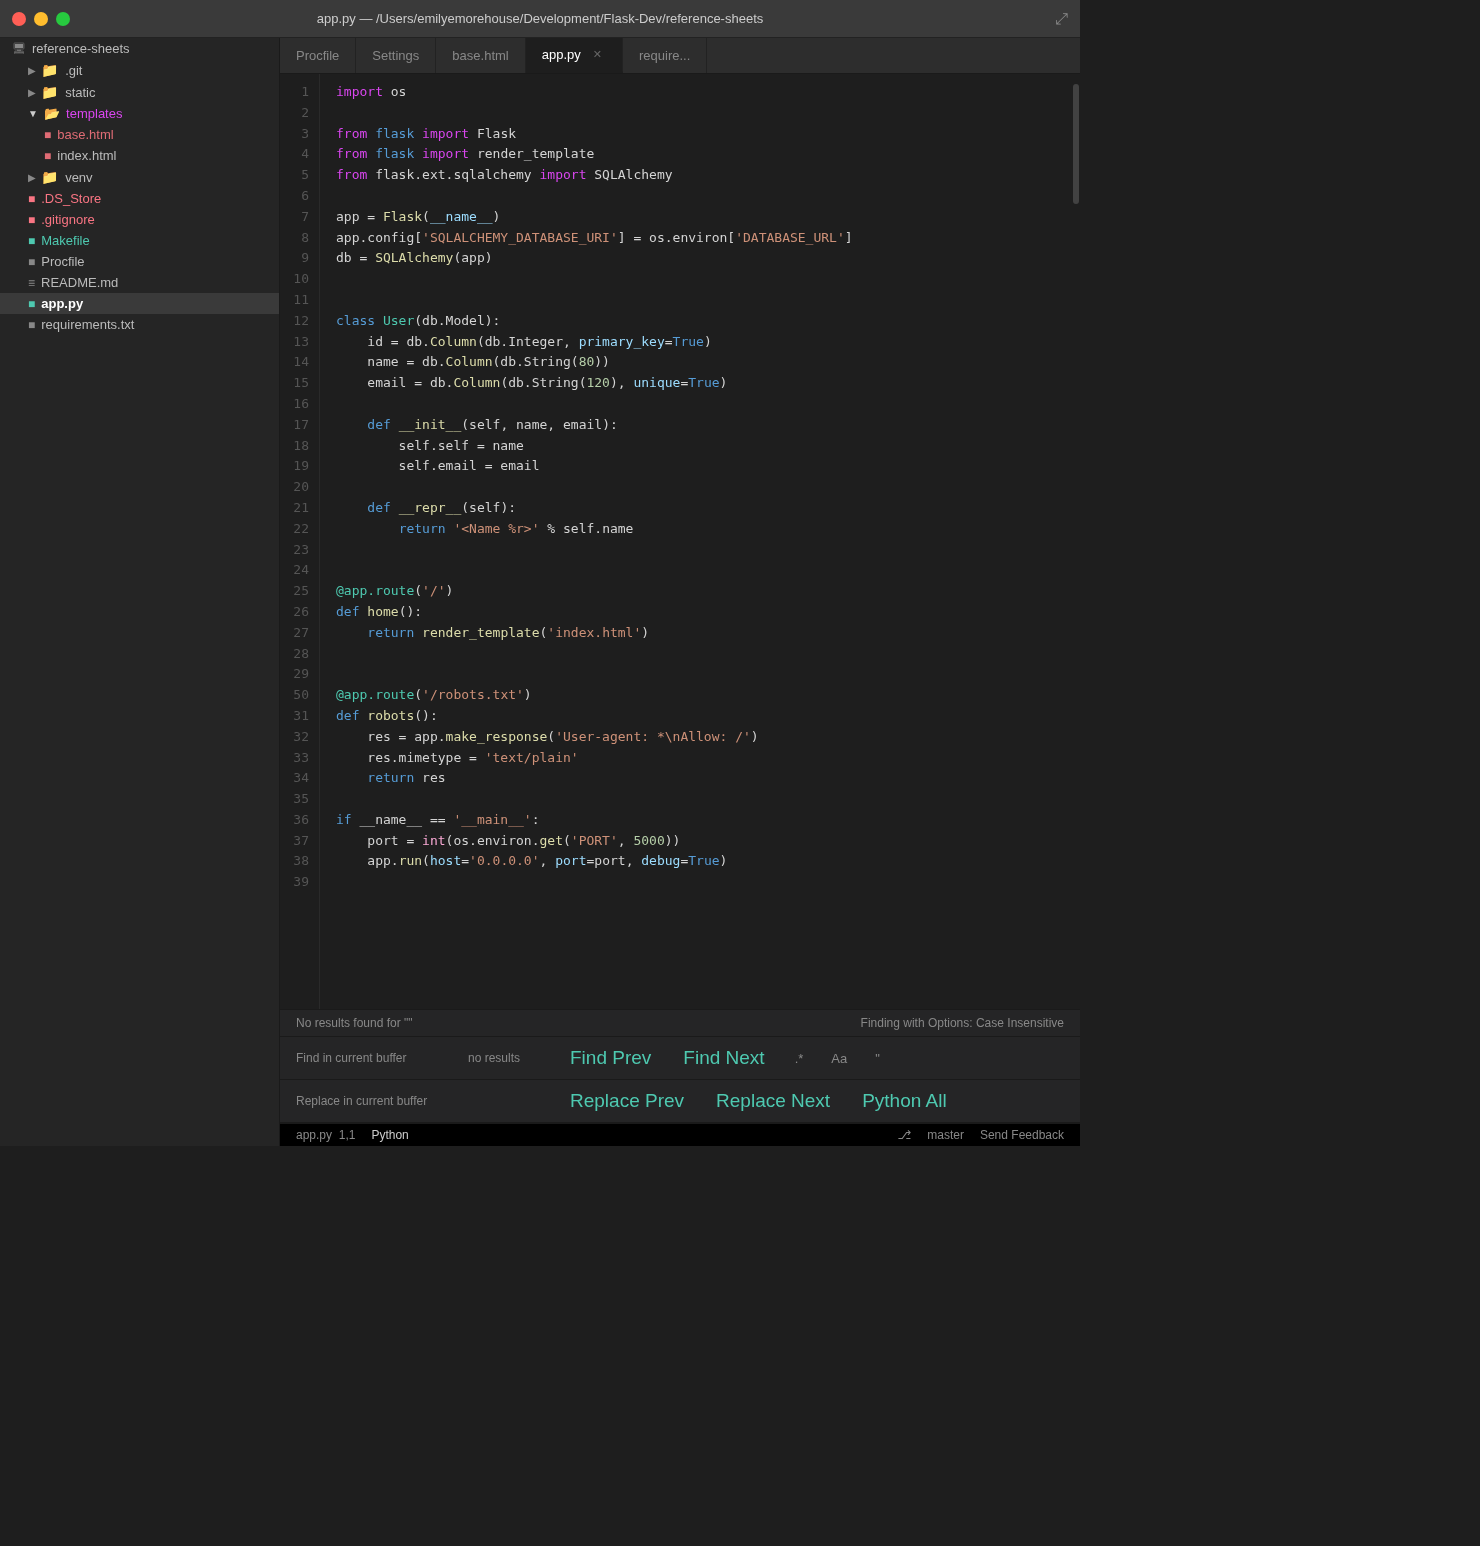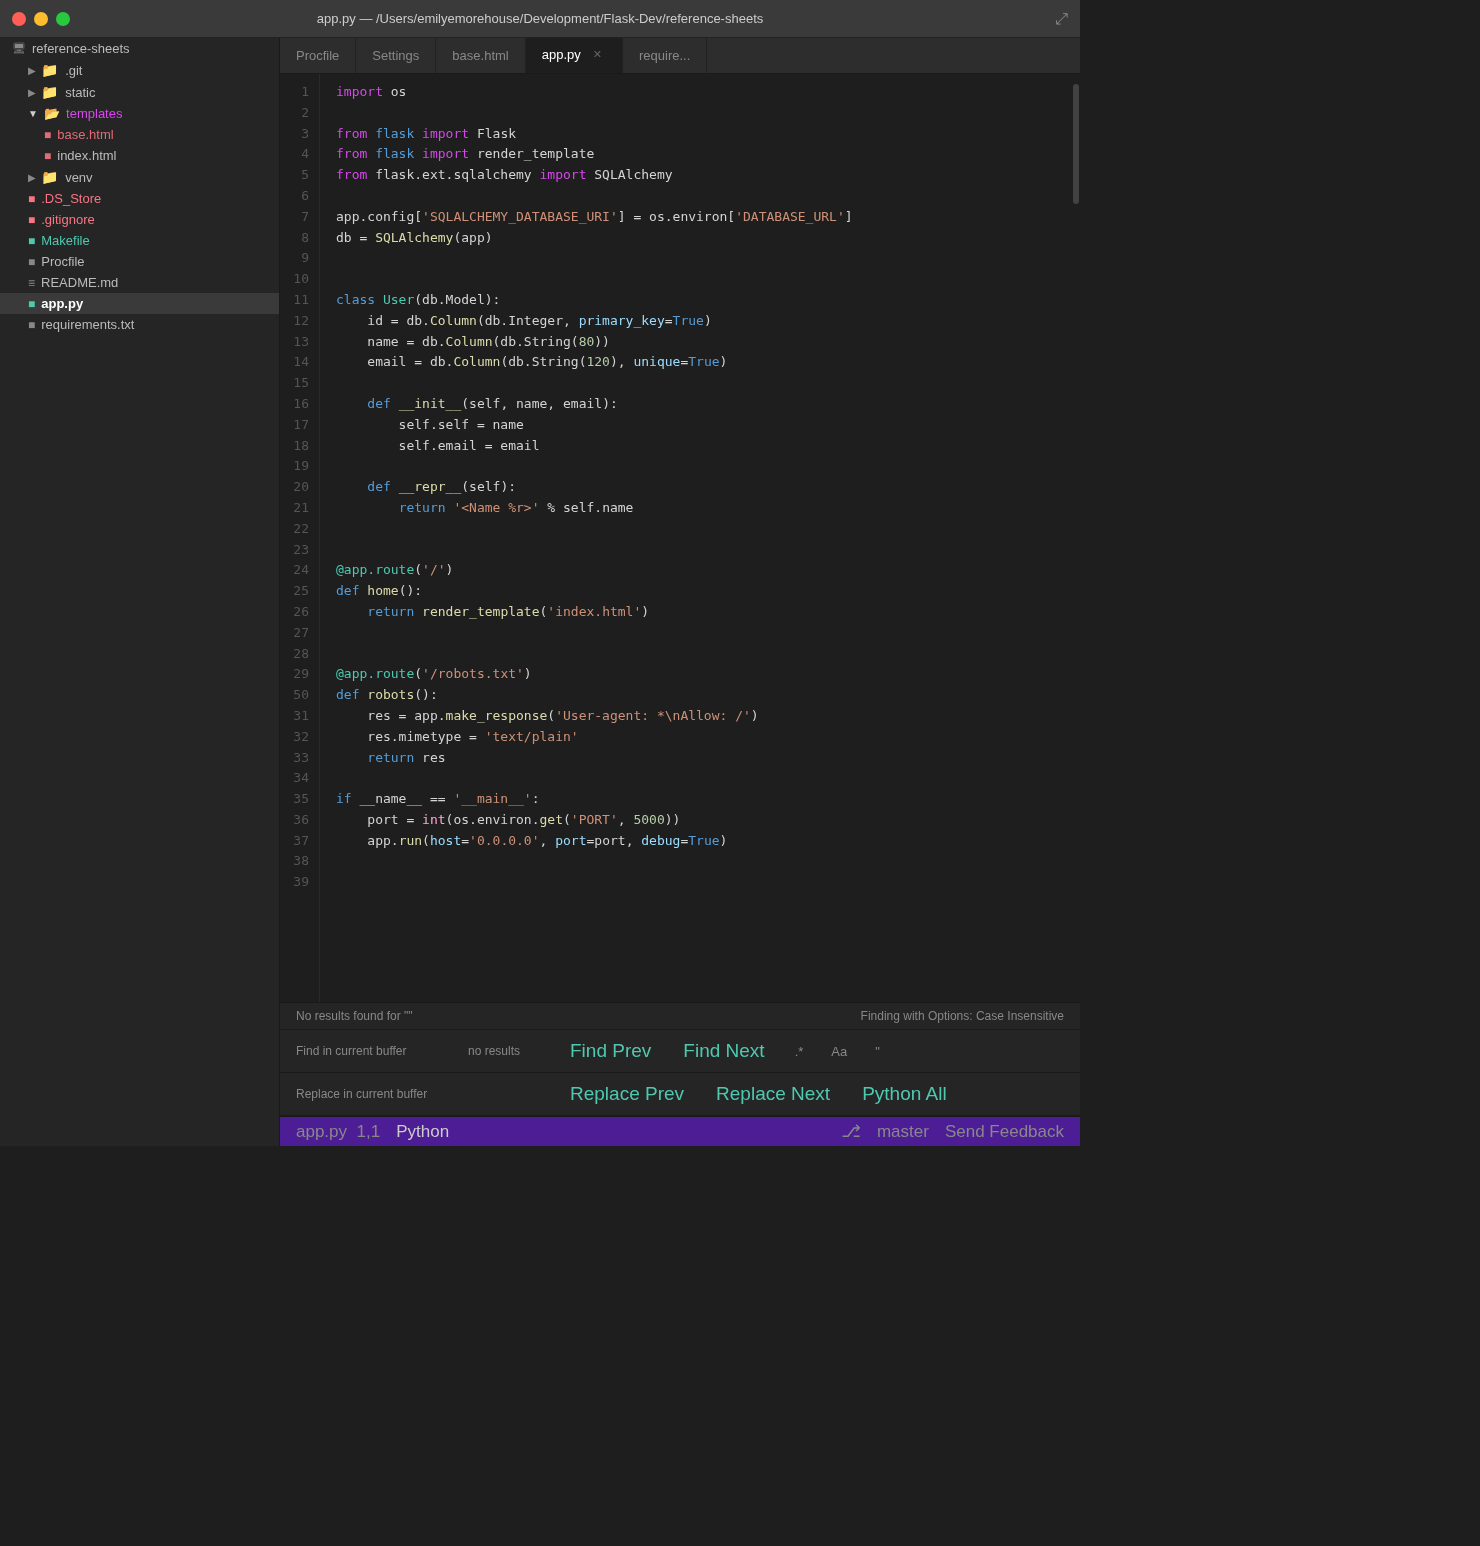--- a/index.html
+++ b/index.html
@@ -244,27 +244,27 @@
       border: none;
       color: #888;
       cursor: pointer;
       font-size: 13px;
       padding: 4px 8px;
       font-family: inherit;
     }
 
     
     .status-bar {
-      background: #4c1d95;
+      background: #000000;
       border-top: 1px solid #1a1a1a;
       padding: 4px 16px;
       display: flex;
       align-items: center;
       justify-content: space-between;
-      font-size: 17px;
+      font-size: 12px;
       color: #888;
     }
     .status-left { display: flex; gap: 16px; align-items: center; }
     .status-right { display: flex; gap: 16px; align-items: center; }
     .status-git { color: #888; }
     .status-lang { color: #ccc; }
     .status-pos { color: #888; }
     .status-feedback {
       color: #888;
       cursor: pointer;
@@ -439,20 +439,21 @@
           <div>38</div>
           <div>39</div>
       </div>
       <div class="code-content">
         <div class="code-line"><span class="kw-import">import</span><span class="plain"> os</span></div>
         <div class="code-line"></div>
         <div class="code-line"><span class="kw-import">from</span><span class="plain"> </span><span class="plain" style="color:#569cd6;">flask</span><span class="kw-import"> import</span><span class="plain"> Flask</span></div>
         <div class="code-line"><span class="kw-import">from</span><span class="plain"> </span><span class="plain" style="color:#569cd6;">flask</span><span class="kw-import"> import</span><span class="plain"> render_template</span></div>
         <div class="code-line"><span class="kw-import">from</span><span class="plain"> flask.ext.sqlalchemy </span><span class="kw-import">import</span><span class="plain"> SQLAlchemy</span></div>
         <div class="code-line"></div>
+        <div class="code-line"><span class="plain">app = </span><span class="fn">Flask</span><span class="plain">(</span><span class="var">__name__</span><span class="plain">)</span></div>
         <div class="code-line"><span class="plain">app.config[</span><span class="str">'SQLALCHEMY_DATABASE_URI'</span><span class="plain">] = os.environ[</span><span class="str">'DATABASE_URL'</span><span class="plain">]</span></div>
         <div class="code-line"><span class="plain">db = </span><span class="fn">SQLAlchemy</span><span class="plain">(app)</span></div>
         <div class="code-line"></div>
         <div class="code-line"></div>
         <div class="code-line"><span class="kw-blue">class</span><span class="plain"> </span><span class="cls">User</span><span class="plain">(db.Model):</span></div>
         <div class="code-line"><span class="plain">    id = db.</span><span class="fn">Column</span><span class="plain">(db.Integer, </span><span class="param">primary_key</span><span class="plain">=</span><span class="kw-blue">True</span><span class="plain">)</span></div>
         <div class="code-line"><span class="plain">    name = db.</span><span class="fn">Column</span><span class="plain">(db.String(</span><span class="num">80</span><span class="plain">))</span></div>
         <div class="code-line"><span class="plain">    email = db.</span><span class="fn">Column</span><span class="plain">(db.String(</span><span class="num">120</span><span class="plain">), </span><span class="param">unique</span><span class="plain">=</span><span class="kw-blue">True</span><span class="plain">)</span></div>
         <div class="code-line"></div>
         <div class="code-line"><span class="plain">    </span><span class="kw-blue">def</span><span class="plain"> </span><span class="fn">__init__</span><span class="plain">(self, name, email):</span></div>

